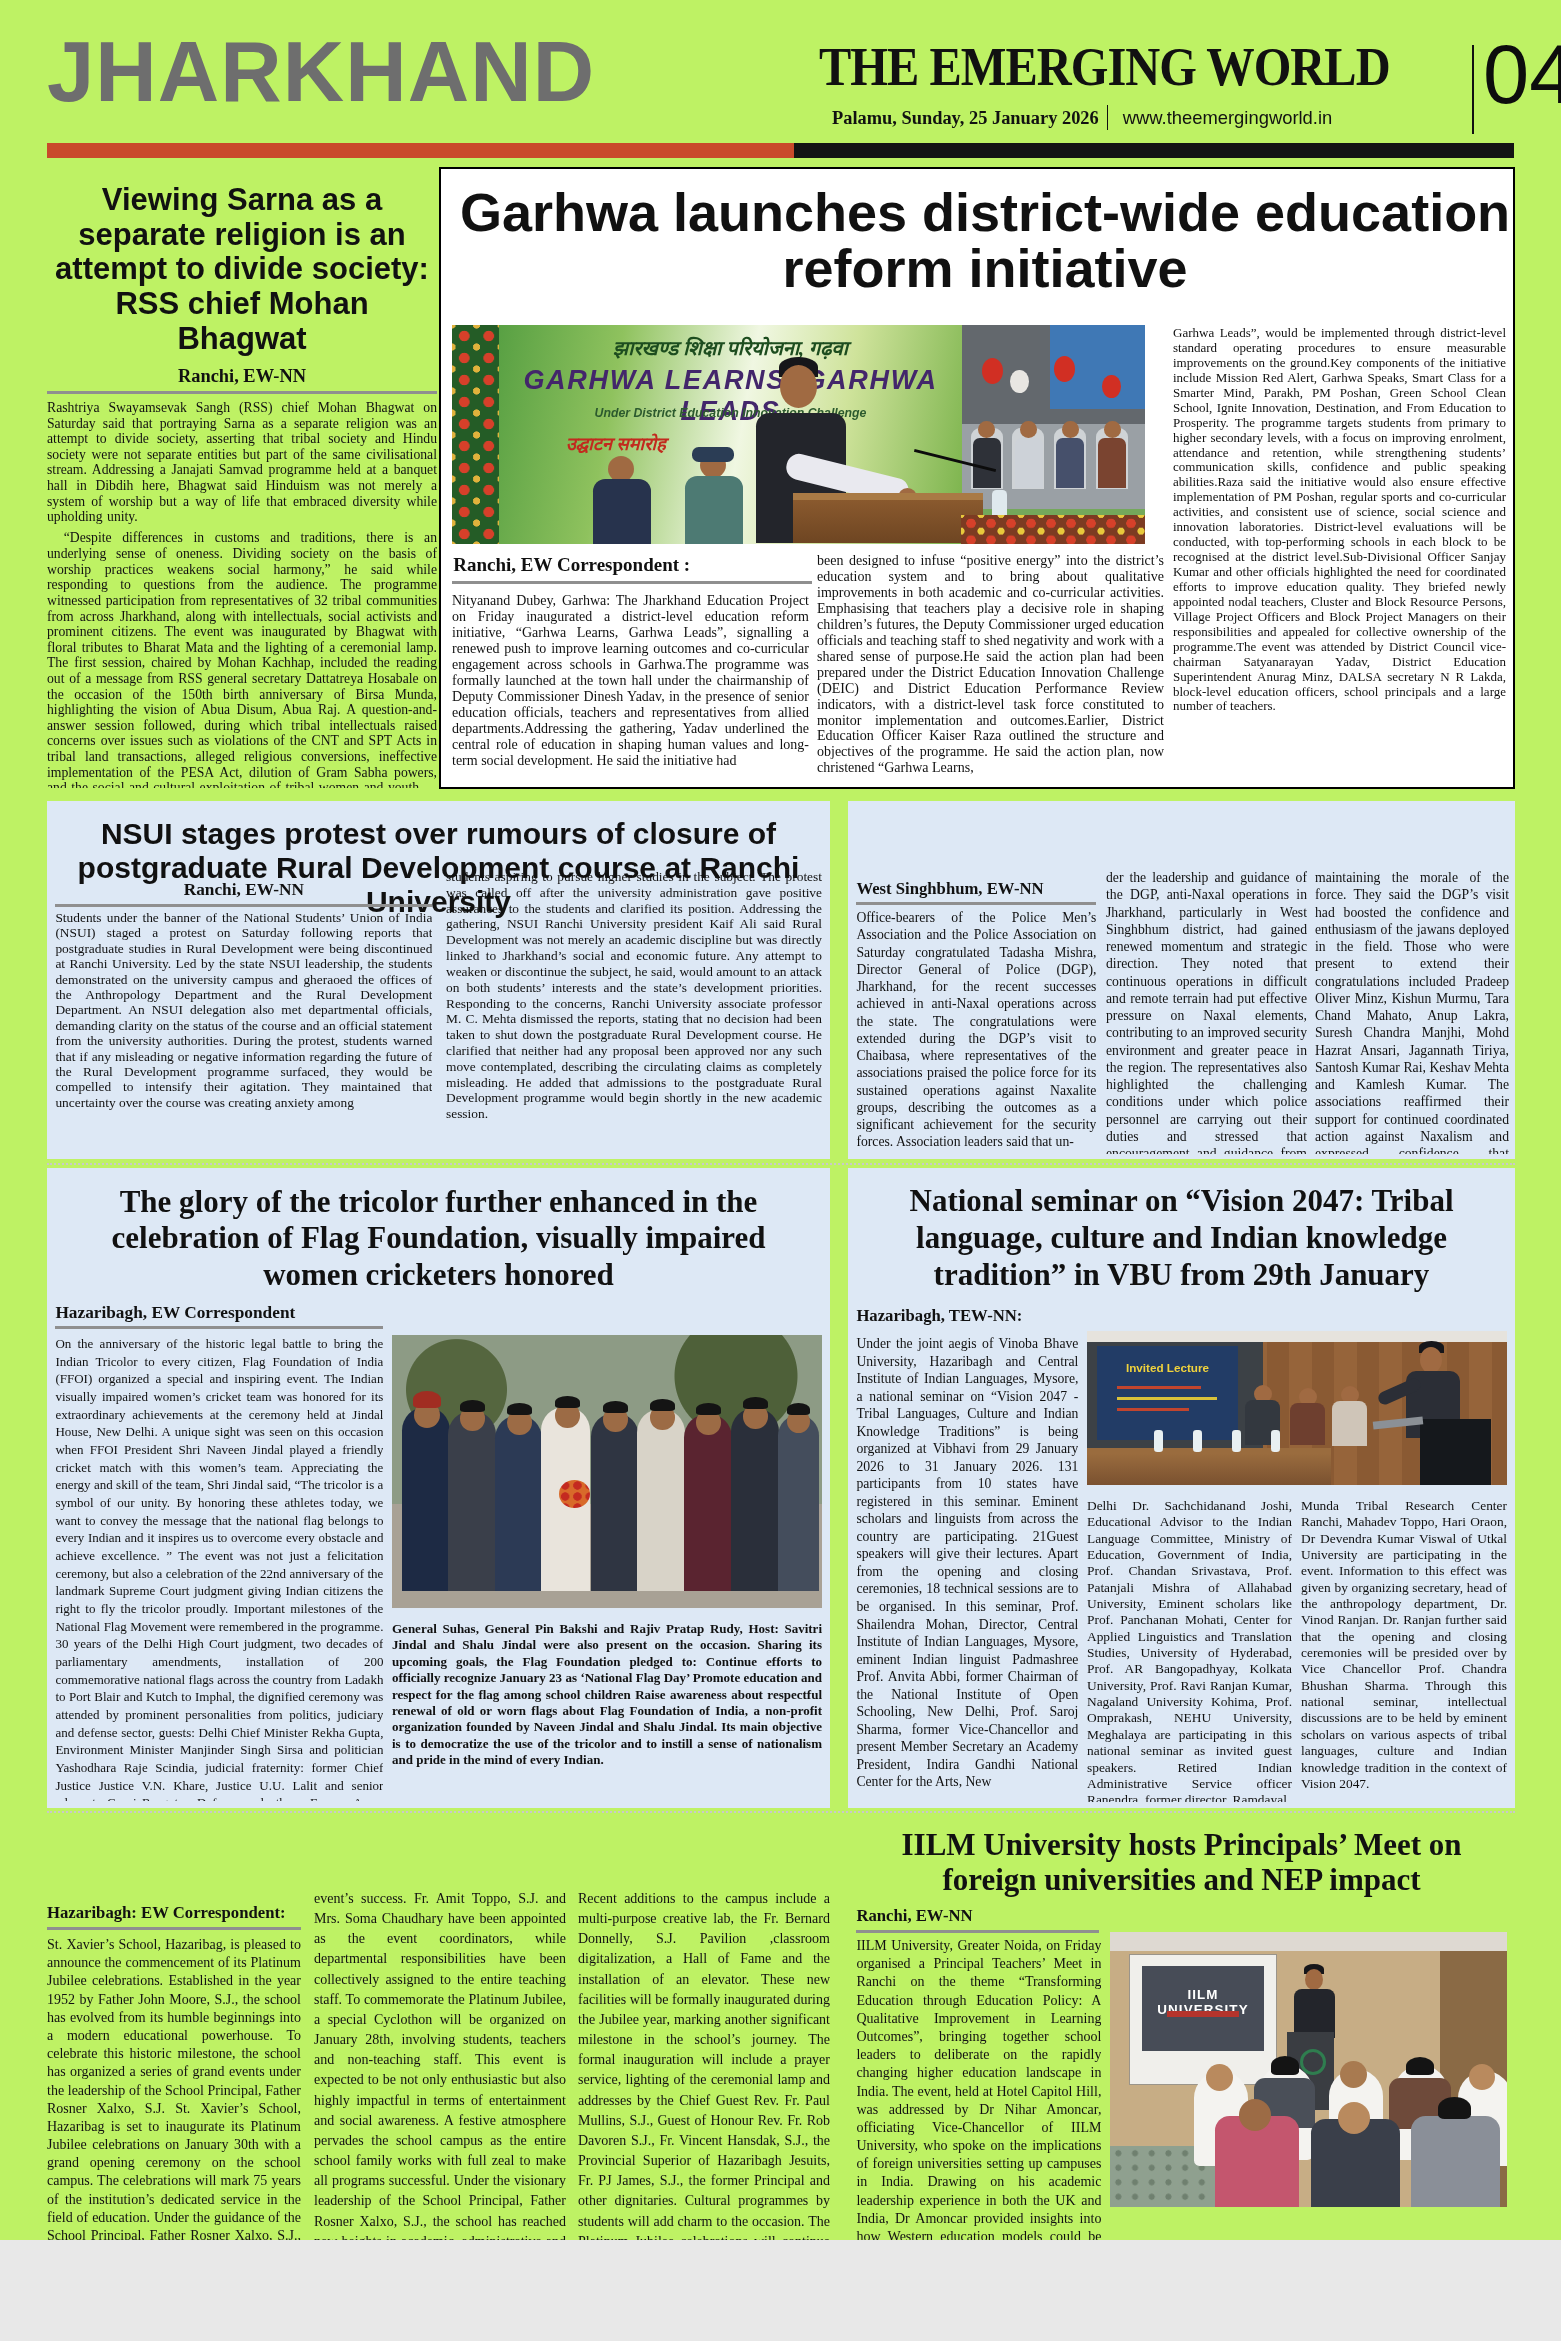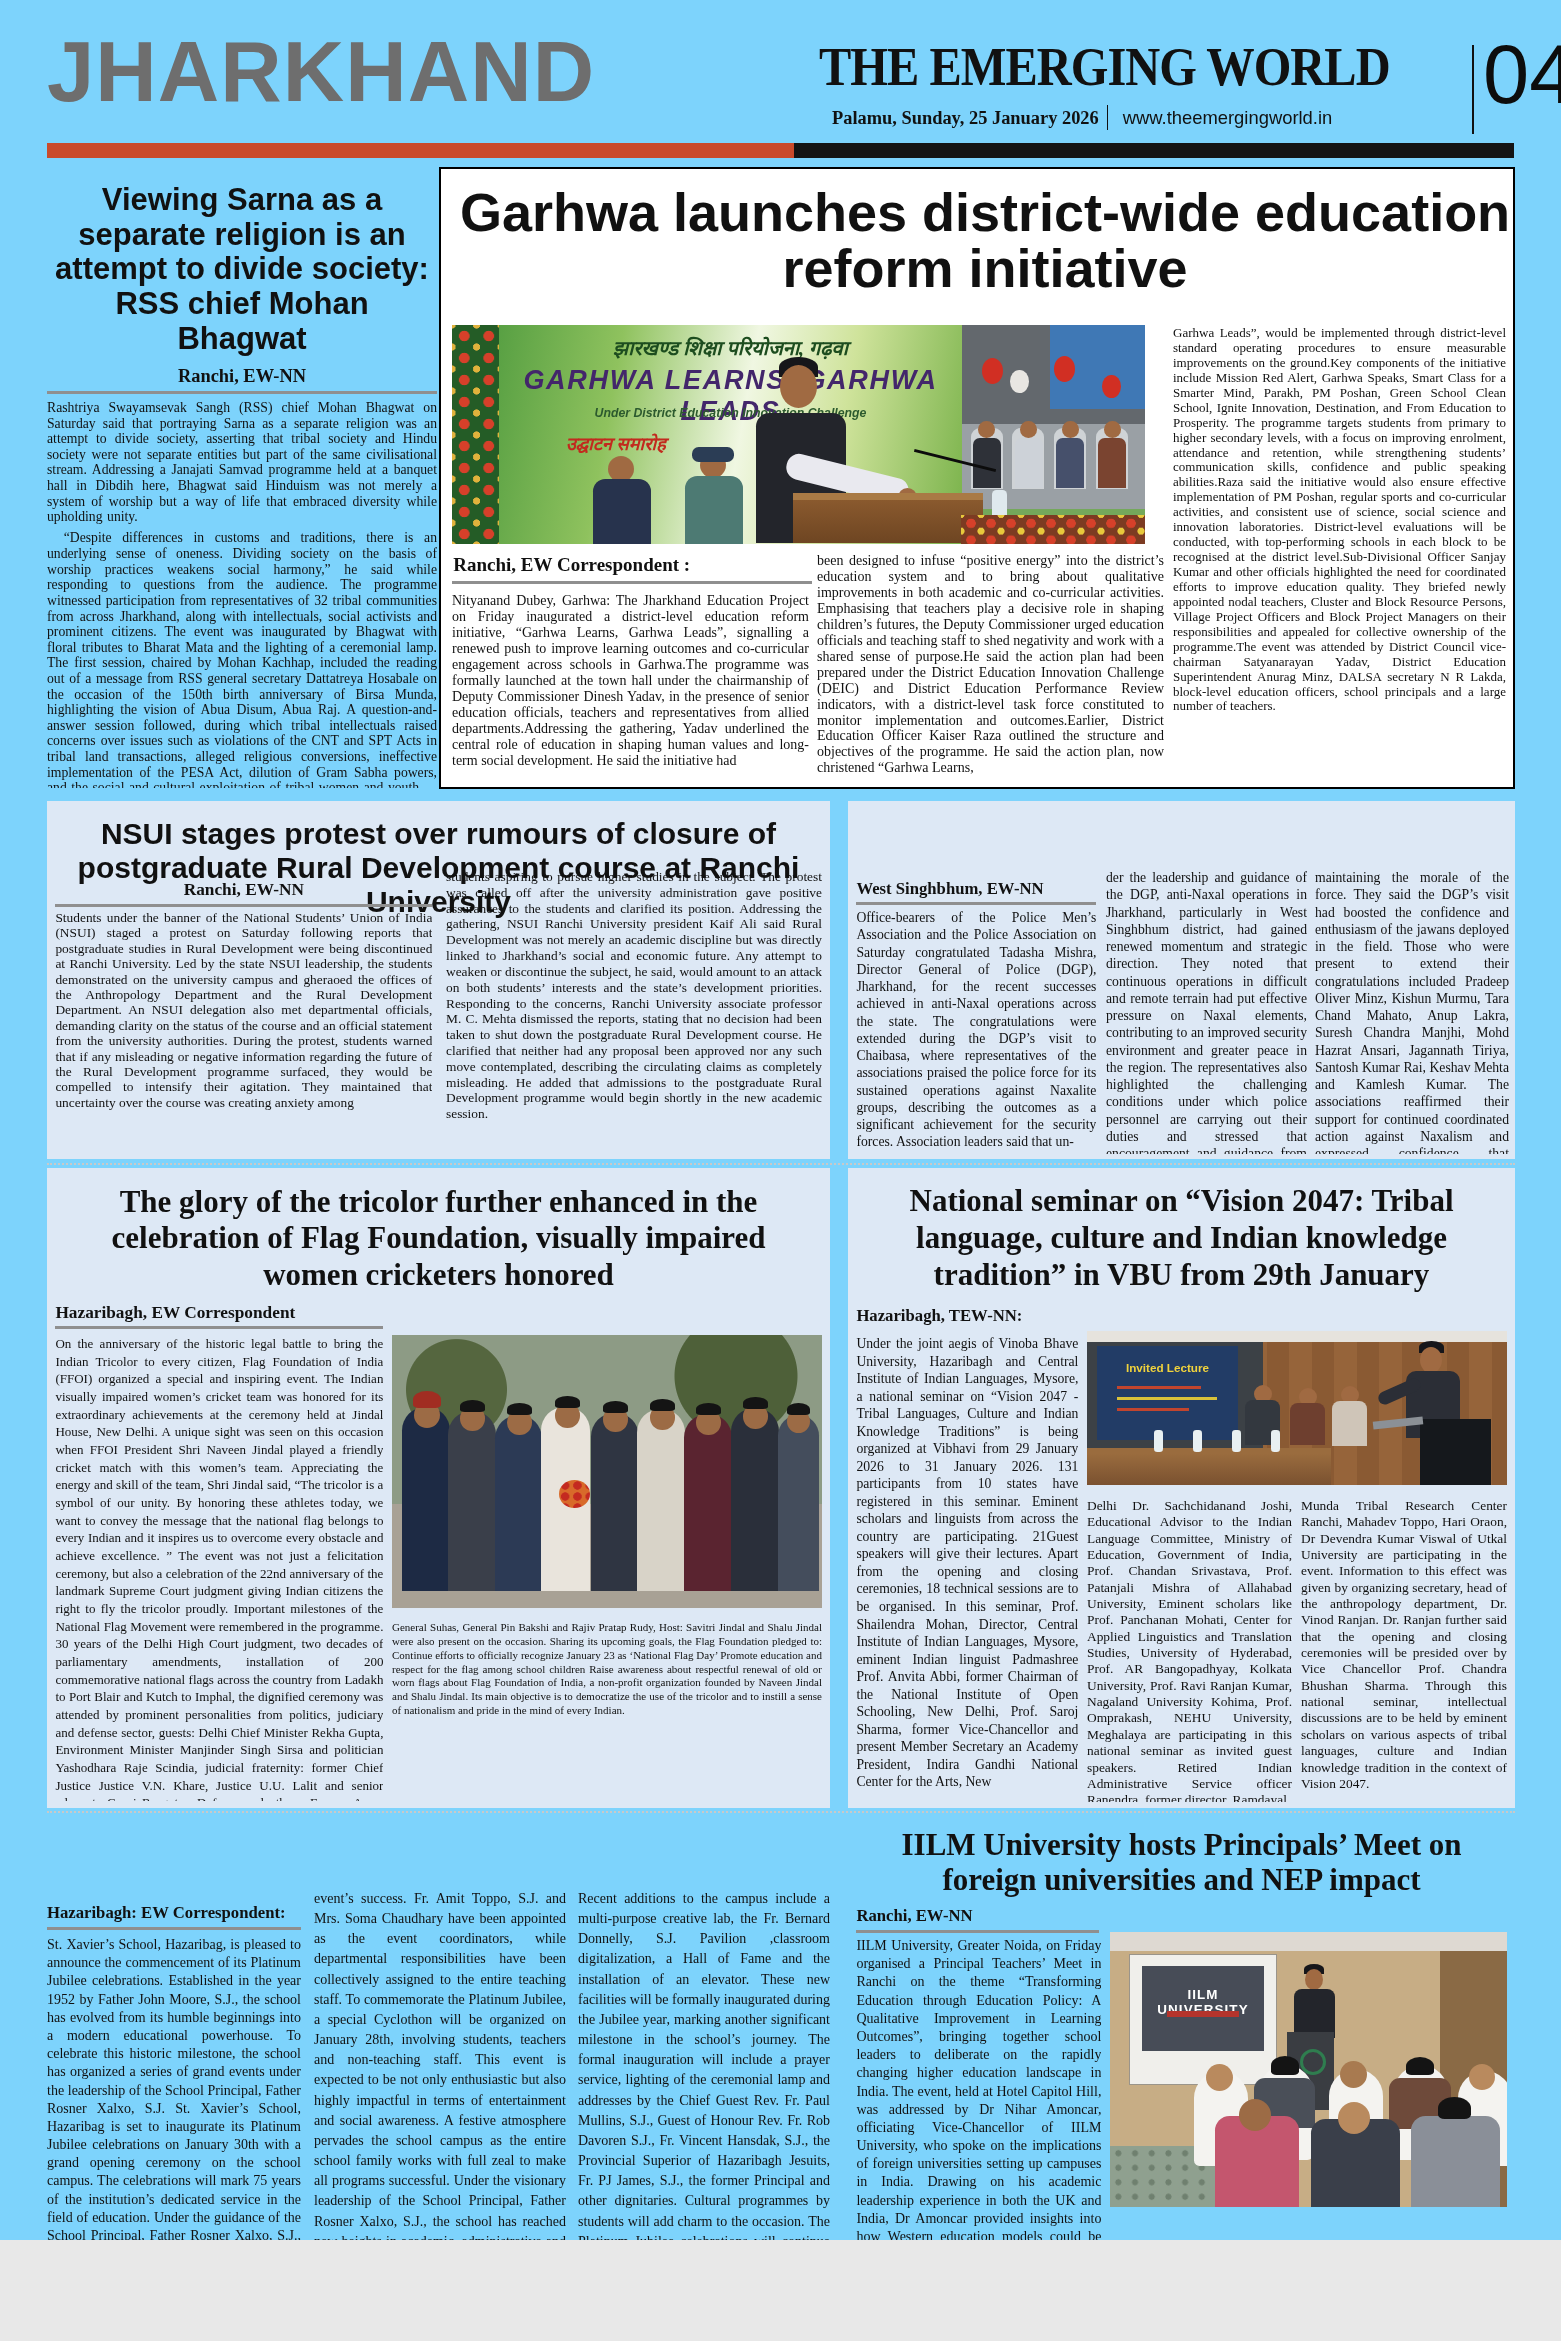--- a/index.html
+++ b/index.html
@@ -1,16 +1,16 @@
 <!DOCTYPE html>
 <html style="font-size:9px"><head>
 <meta charset="utf-8">
 <style>
   html,body{margin:0;padding:0;background:#e8e8e8;}
-  .page{position:relative;width:1561px;height:2240px;background:#7dd3fc;overflow:hidden;
+  .page{position:relative;width:1561px;height:2240px;background:#bef264;overflow:hidden;
         font-family:"Liberation Serif",serif;color:#111;}
   .abs{position:absolute;}
   .j{text-align:justify;}
   .c{text-align:center;}
   .col{position:absolute;overflow:hidden;text-align:justify;}
   .rule{height:3.3px;background:#8f8f8f;}
   .byline{font-weight:bold;font-family:"Liberation Serif",serif;}
   h1,h2,h3{margin:8px;padding:0;}
   p{margin:0;}
 
@@ -96,21 +96,21 @@
   .p-col2{left:258px;top:68px;width:201px;height:285px;font-size:13.7px;line-height:1.26;}
   .p-col3{left:467px;top:68px;width:194px;height:285px;font-size:13.7px;line-height:1.26;}
 
   
   .tricolor{left:47px;top:1168px;width:783px;height:640px;overflow:hidden;}
   .tricolor h2{padding:7.8px 22px 0;font-size:31px;line-height:1.18;text-align:center;font-weight:bold;}
   .t-byline{left:8.4px;top:135px;font-size:17.3px;}
   .t-rule{left:8.4px;top:158px;width:328px;height:2.8px;}
   .t-col1{left:8.4px;top:167px;width:328px;height:466px;font-size:13px;line-height:1.36;}
   .t-photo{left:345px;top:167px;width:430px;height:273px;overflow:hidden;}
-  .t-col2{left:345px;top:453px;width:430px;height:181px;font-size:11px;line-height:1.26;}
+  .t-col2{left:345px;top:453px;width:430px;height:181px;font-size:13px;line-height:1.26;font-weight:bold;}
 
   .vbu{left:848px;top:1168px;width:667px;height:640px;overflow:hidden;}
   .vbu h2{padding:5.6px 9px 0;font-size:31px;line-height:1.2;text-align:center;font-weight:bold;}
   .v-byline{left:8.4px;top:138px;font-size:16.7px;}
   .v-col1{left:8.4px;top:167px;width:222px;height:467px;font-size:13.7px;line-height:1.28;}
   .v-photo{left:239px;top:163px;width:420px;height:154px;overflow:hidden;}
   .v-col2{left:239px;top:330px;width:205px;height:304px;font-size:13.4px;line-height:1.22;}
   .v-col3{left:453px;top:330px;width:206px;height:304px;font-size:13.4px;line-height:1.22;}
 
   

